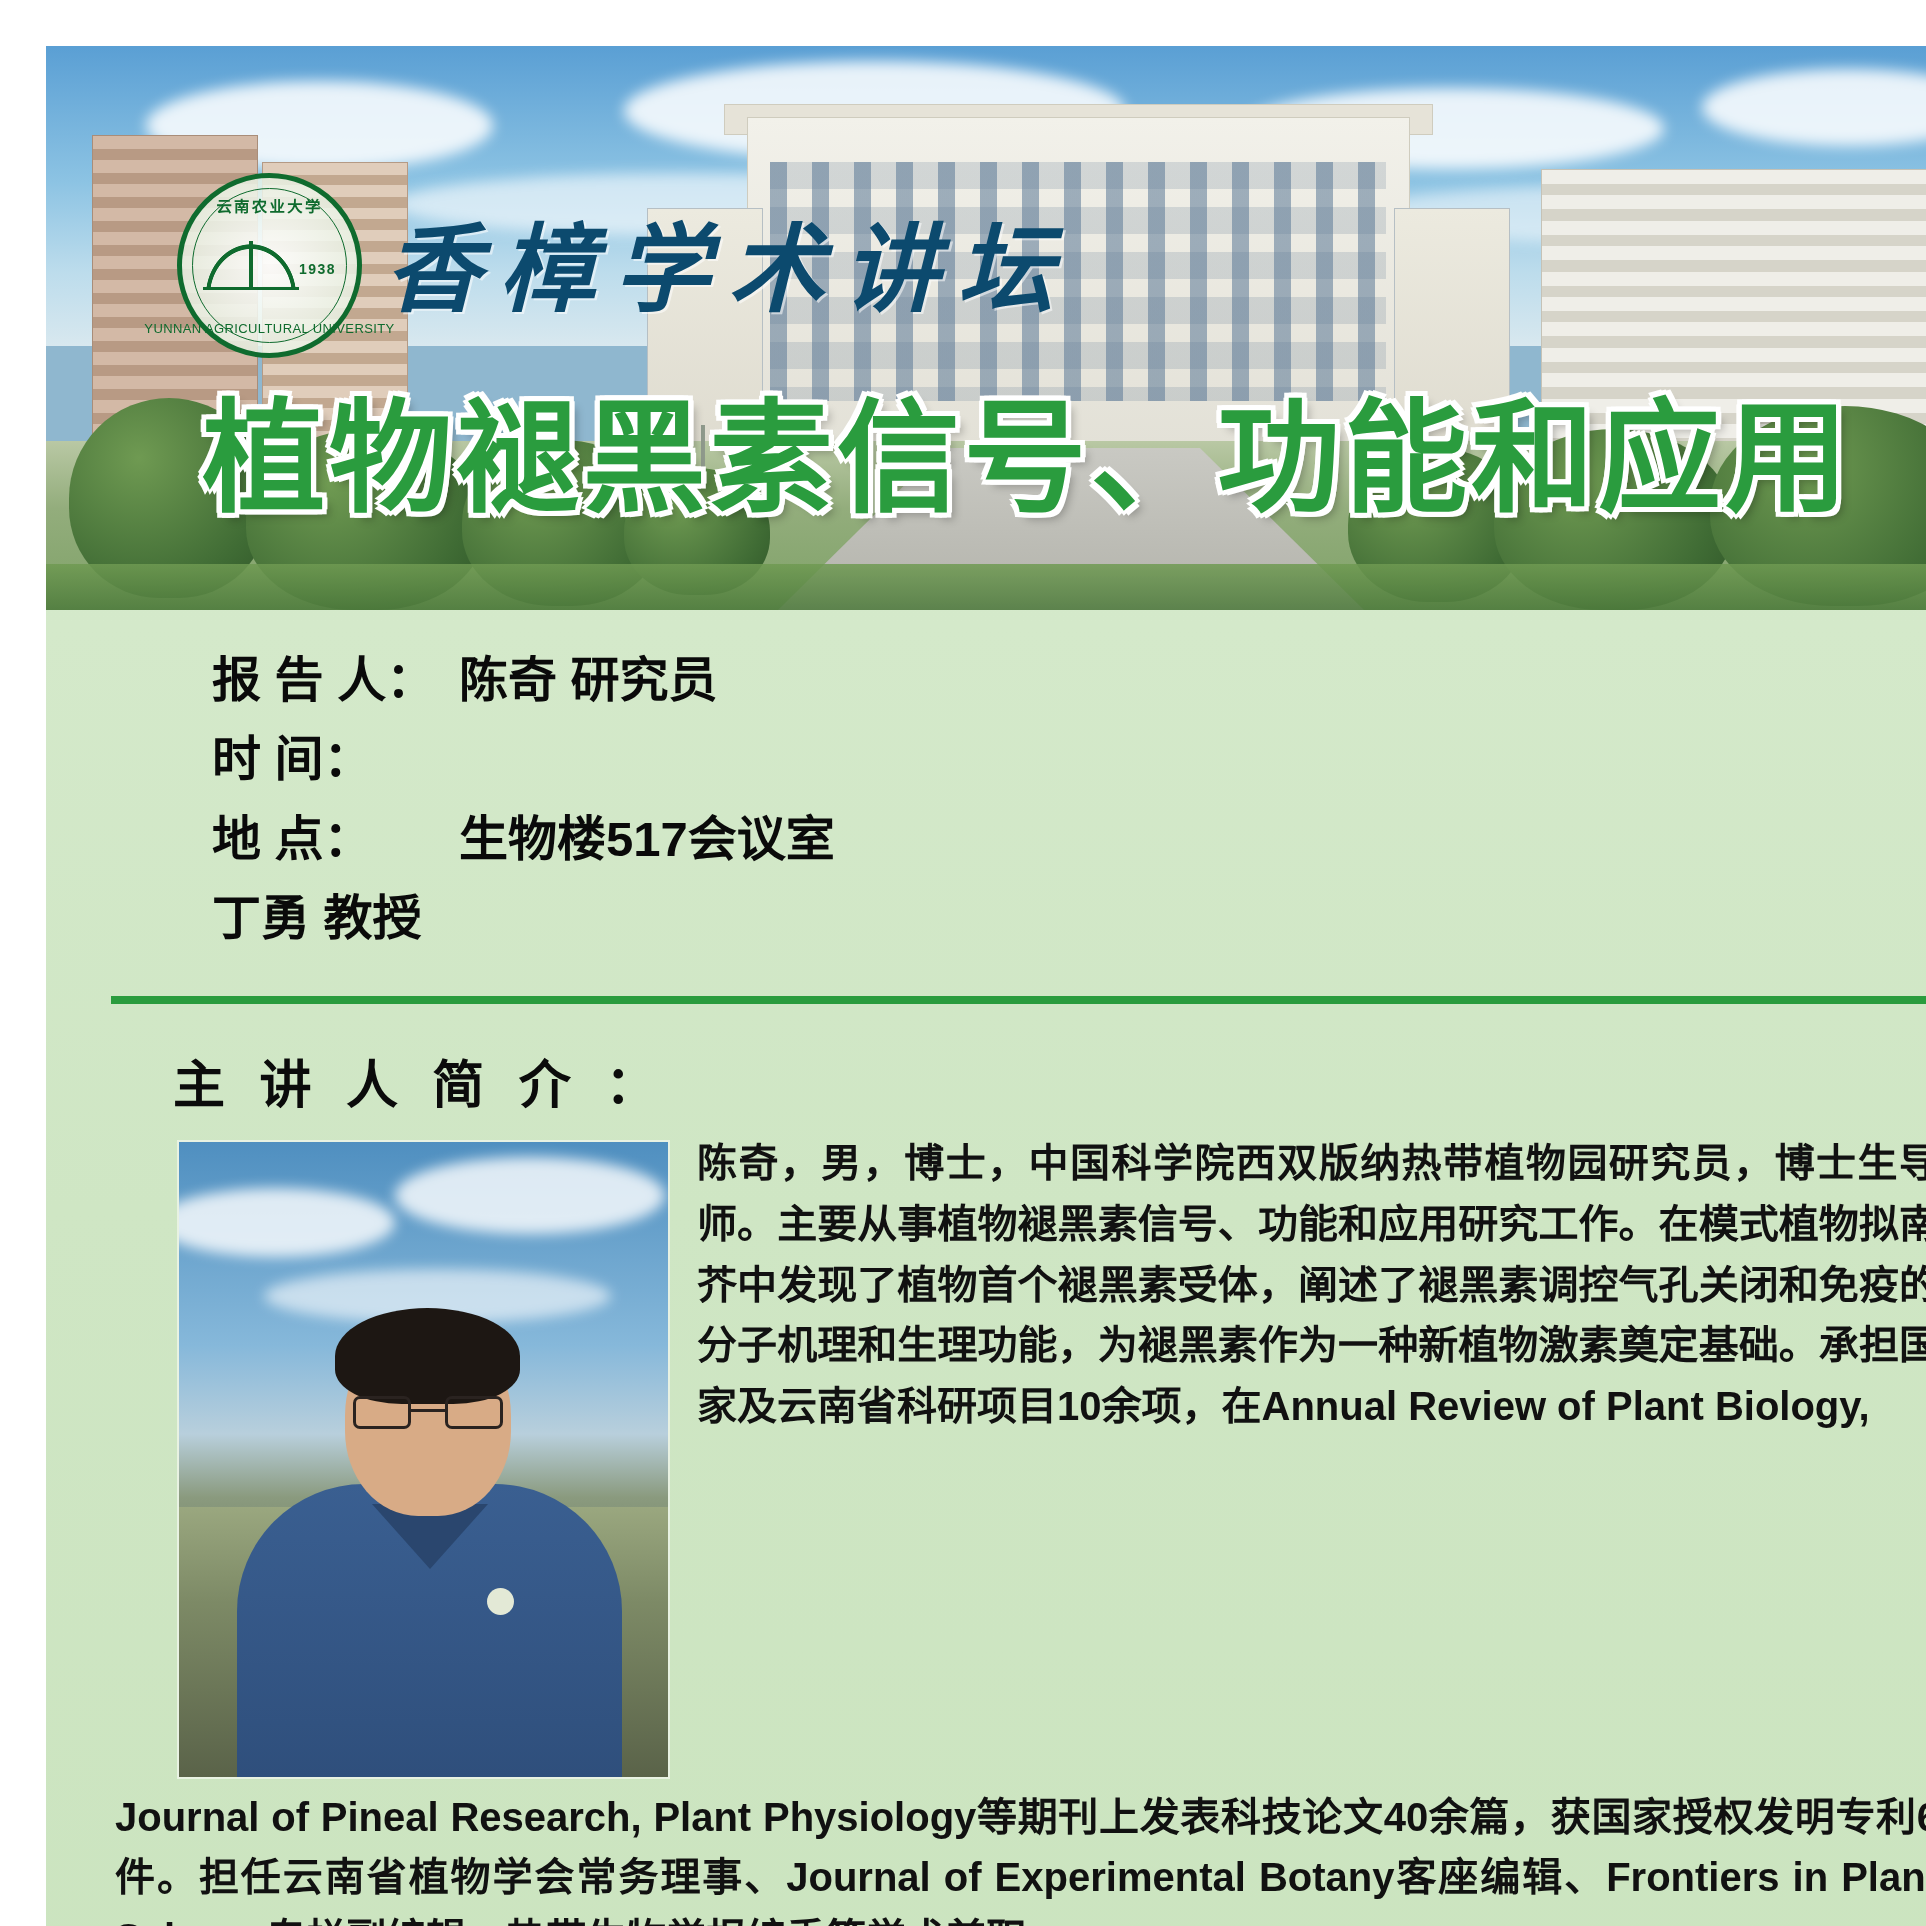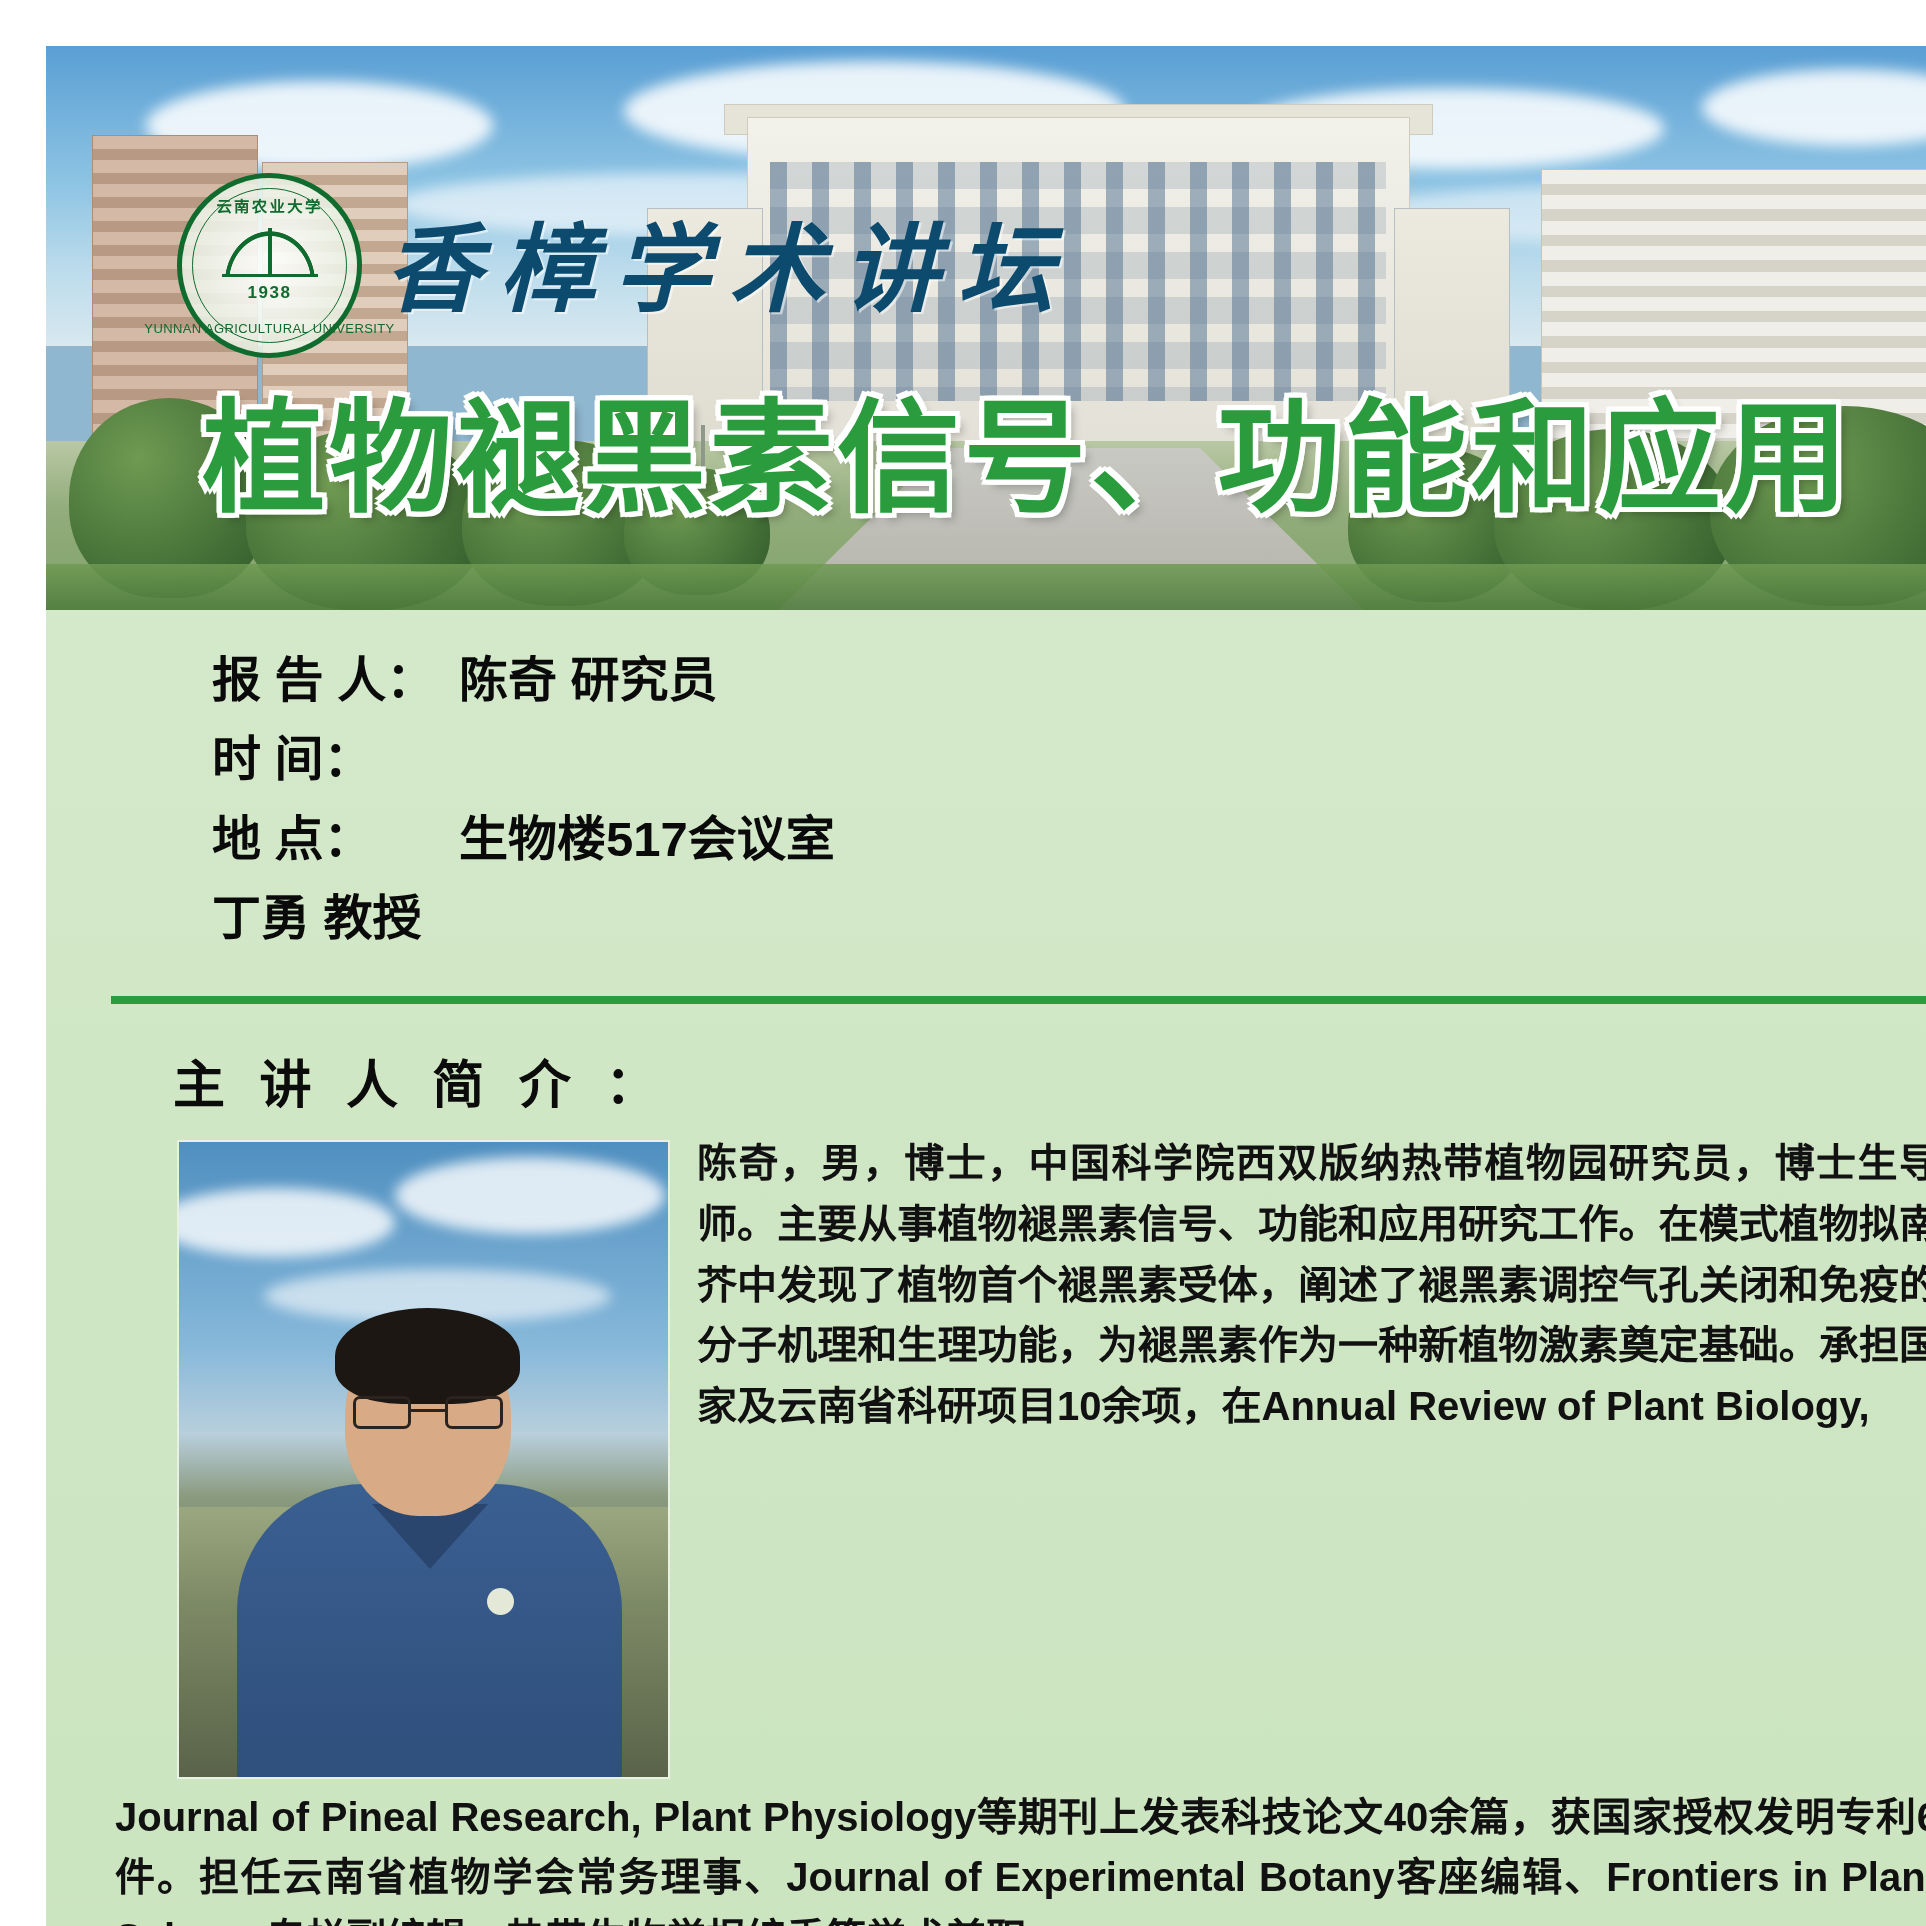--- a/index.html
+++ b/index.html
@@ -145,21 +145,20 @@
     position: absolute;
     left: 131px;
     top: 127px;
     width: 185px;
     height: 185px;
     border-radius: 50%;
     border: 5.4px solid #0f6b2e;
     background: radial-gradient(circle at 50% 50%, rgba(255,255,255,0.92) 0%, rgba(235,245,232,0.82) 70%, rgba(220,238,216,0.75) 100%);
     box-sizing: border-box;
     display: flex;
-    flex-direction: column;
     align-items: center;
     justify-content: center;
     color: #0f6b2e;
     text-align: right;
   }
   .logo-inner-ring {
     position: absolute;
     left: 10px; top: 10px; right: 10px; bottom: 10px;
     border: 1.9px solid #0f6b2e;
     border-radius: 50%;
@@ -167,21 +166,21 @@
   .logo-book {
     width: 96px; height: 46px;
     background:
       linear-gradient(90deg, transparent 48%, #0f6b2e 48%, #0f6b2e 52%, transparent 52%),
       radial-gradient(ellipse at 50% 120%, transparent 60%, #0f6b2e 61%, #0f6b2e 66%, transparent 67%);
     border-bottom: 3.9px solid #0f6b2e;
     position: relative;
     z-index: 2;
   }
   .logo-year {
-    font-size: 17px;
+    font-size: 14px;
     font-weight: bold;
     letter-spacing: 1.5px;
     margin-top: 6.2px;
     z-index: 2;
   }
   .logo-cn {
     position: absolute;
     top: 16px;
     font-size: 15.4px;
     font-weight: bold;

